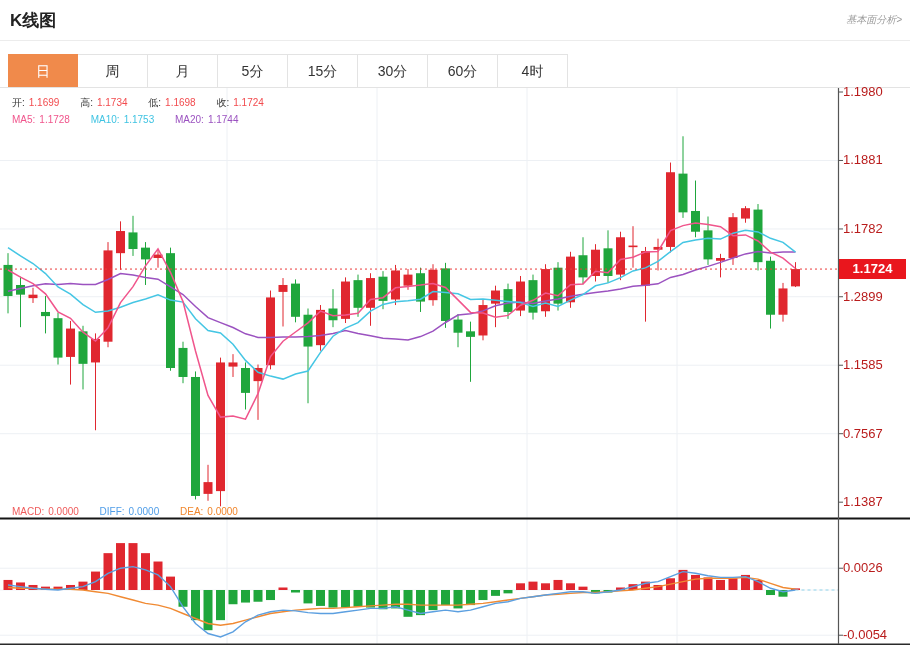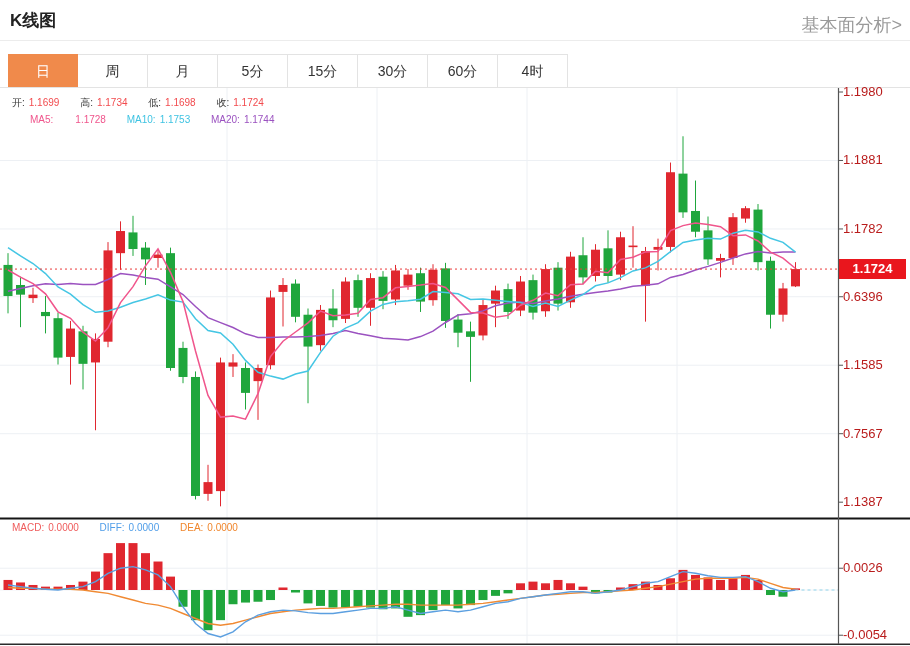--- a/index.html
+++ b/index.html
@@ -1,34 +1,34 @@
 <!DOCTYPE html>
 <html><head>
 <meta charset="utf-8">
 <style>
   html,body{margin:0;padding:0;background:#fff;}
   .app{position:relative;width:910px;height:646px;background:#fff;overflow:hidden;
        font-family:"Liberation Sans","DejaVu Sans",sans-serif;}
   .header{position:absolute;left:0;top:0;width:910px;height:40px;border-bottom:1px solid #ececec;}
   .title{position:absolute;left:10px;top:9px;font-size:17px;font-weight:bold;color:#222;margin:0;}
-  .fund-link{position:absolute;right:8px;top:13px;font-size:18px;color:#999;text-decoration:none;cursor:pointer;}
+  .fund-link{position:absolute;right:8px;top:13px;font-size:10px;color:#999;text-decoration:none;cursor:pointer;font-style:italic;}
   .tabs{position:absolute;left:8px;top:54px;height:34px;display:flex;}
   .tab{width:70px;height:34px;line-height:33px;text-align:center;font-size:14px;color:#333;
        background:#fff;border-top:1px solid #e3e3e3;border-right:1px solid #e3e3e3;box-sizing:border-box;cursor:pointer;}
   .tab:first-child{border-left:1px solid #e3e3e3;}
   .tab.active{background:#f08a4b;border-color:#f08a4b;color:#fff;}
   .tabs-underline{position:absolute;left:0;top:87px;width:910px;height:1px;background:#e3e3e3;}
   .chart{position:absolute;left:0;top:88px;width:910px;height:558px;}
   svg{position:absolute;left:0;top:0;}
   .row{position:absolute;font-size:10px;white-space:nowrap;z-index:3;}
   .row span{margin-right:4px;}
   .row .gap{margin-right:18px;}
   .lb{color:#3c3c3c;}
   .vred{color:#f24b4e;}
-  .ma5{color:#f0558c;margin-left:18px;} .ma10{color:#3fc3e2;} .ma20{color:#9b52c0;}
+  .ma5{color:#f0558c;} .ma10{color:#3fc3e2;} .ma20{color:#9b52c0;}
   .mmacd{color:#ef5b5b;} .mdiff{color:#4f9de8;} .mdea{color:#f0862c;}
   .ylab{position:absolute;left:843px;font-size:13px;color:#b91c1c;z-index:3;}
   .price-tag{position:absolute;left:839px;width:67px;height:20px;line-height:20px;z-index:4;
              color:#fff;font-size:13px;font-weight:bold;text-align:center;}
 </style>
 </head>
 <body>
 
 <div class="app">
   <div class="header">
@@ -281,31 +281,31 @@
       <span class="lb">低:</span><span class="vred gap">1.1698</span>
       <span class="lb">收:</span><span class="vred">1.1724</span>
     </div>
 
     <div class="row" style="left:12px;top:26px;">
       <span class="ma5">MA5:</span><span class="ma5 gap">1.1728</span>
       <span class="ma10">MA10:</span><span class="ma10 gap">1.1753</span>
       <span class="ma20">MA20:</span><span class="ma20">1.1744</span>
     </div>
 
-    <div class="row" style="left:12px;top:434px;">
+    <div class="row" style="left:12px;top:418px;">
       <span class="mmacd">MACD:</span><span class="mmacd gap">0.0000</span>
       <span class="mdiff">DIFF:</span><span class="mdiff gap">0.0000</span>
       <span class="mdea">DEA:</span><span class="mdea">0.0000</span>
     </div>
 
     <div id="ylabels">
         <div class="ylab" style="top: -4px;">1.1980</div>
         <div class="ylab" style="top: 64.4783px;">1.1881</div>
         <div class="ylab" style="top: 132.957px;">1.1782</div>
-        <div class="ylab" style="top: 200.743px;">0.6396</div>
+        <div class="ylab" style="top: 200.743px;">1.2899</div>
         <div class="ylab" style="top: 269.221px;">1.1585</div>
         <div class="ylab" style="top: 337.7px;">0.7567</div>
         <div class="ylab" style="top: 406.178px;">1.1387</div>
         <div class="ylab" style="top: 472.225px;">0.0026</div>
         <div class="ylab" style="top: 539.225px;">-0.0054</div>
       </div>
     <div class="price-tag" id="ptag" style="top: 171.075px; background: rgb(233, 22, 29);">1.1724</div>
   </div>
 </div>
 

